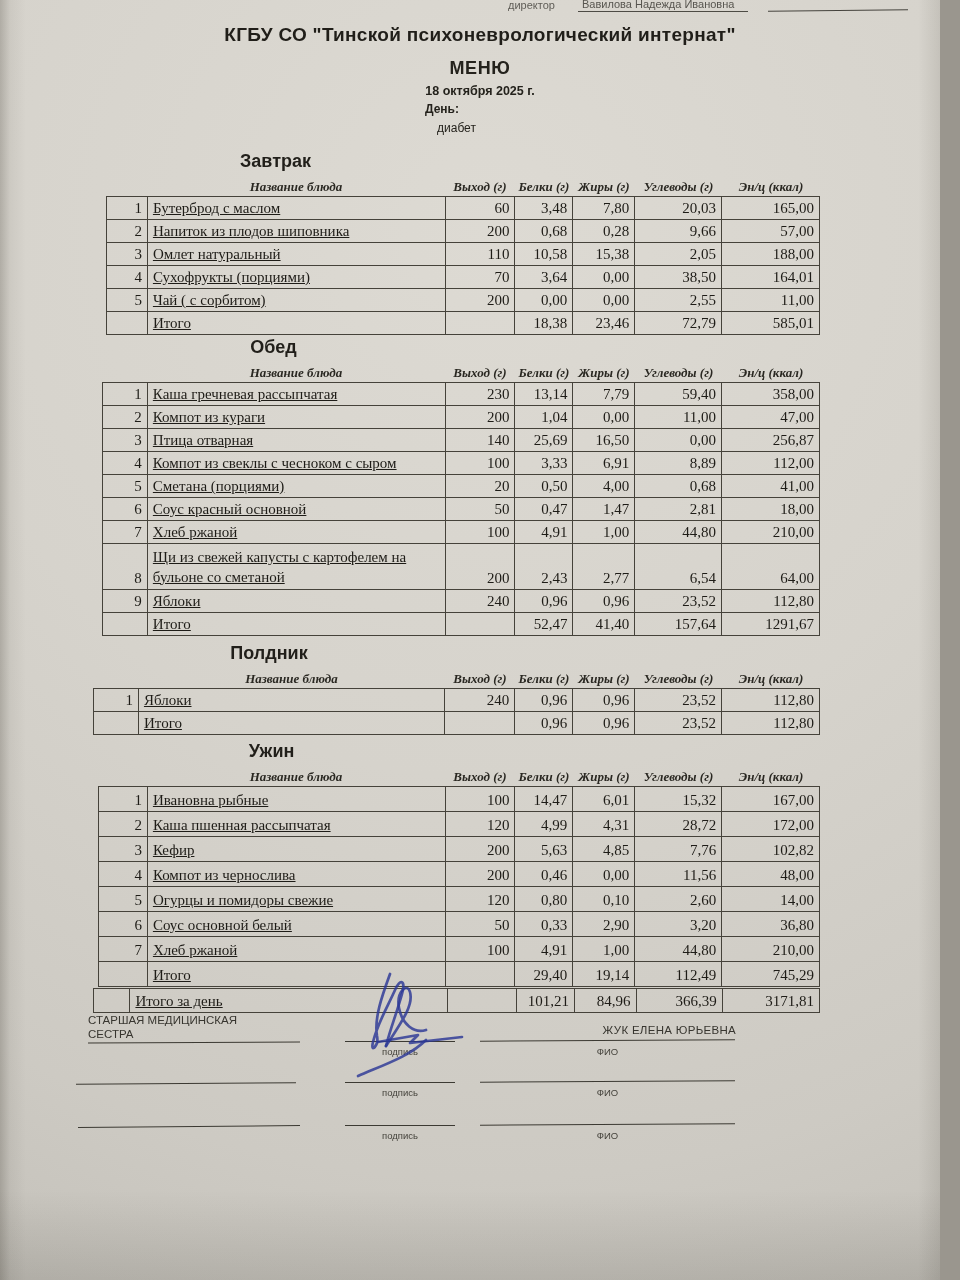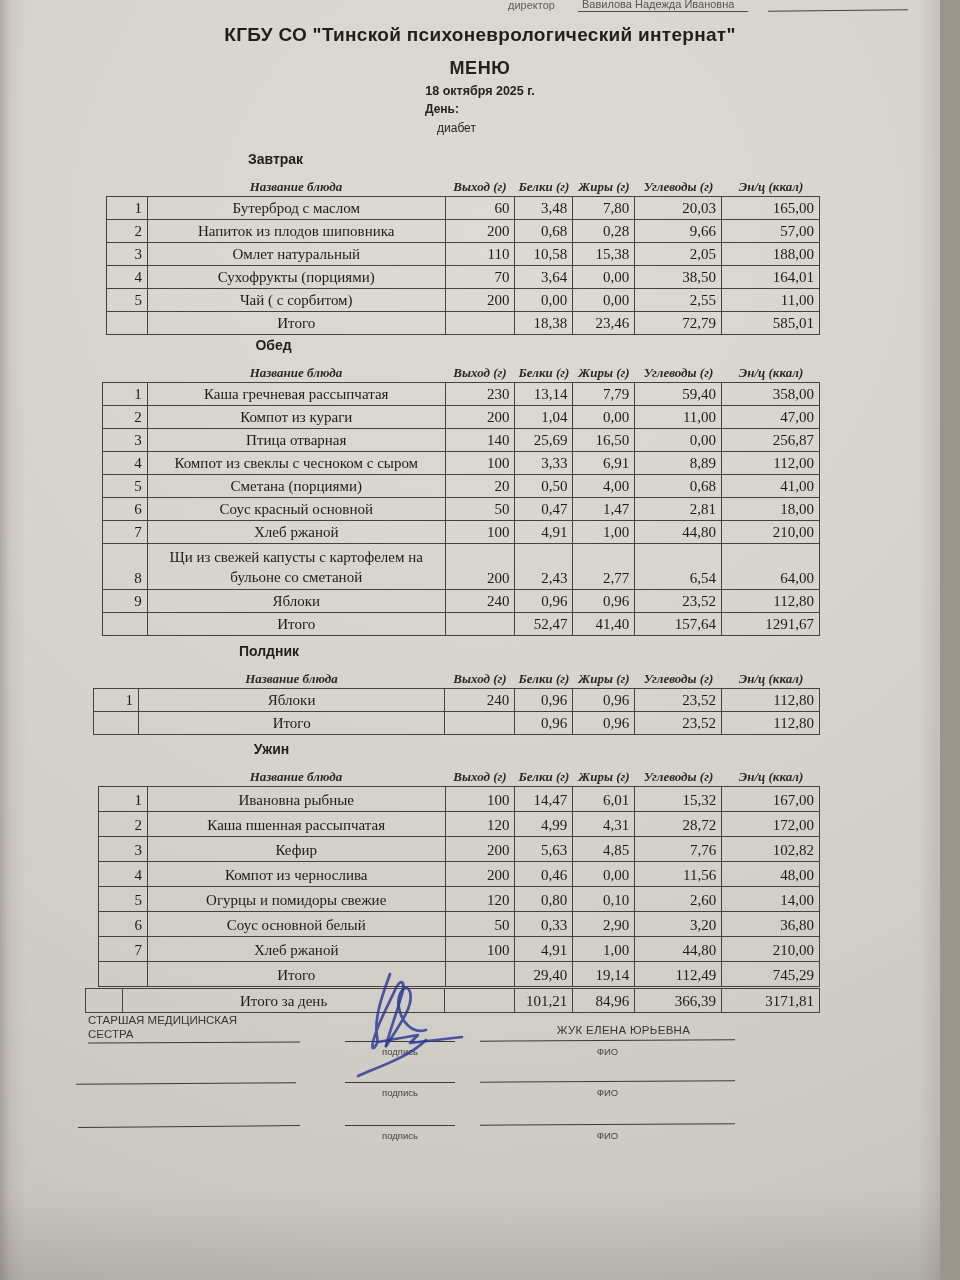--- a/index.html
+++ b/index.html
@@ -34,40 +34,40 @@
     font-weight:bold;font-size:19px;letter-spacing:.3px;color:#201e19;}
   .menu-title{position:absolute;top:58px;left:0;width:960px;text-align:center;
     font-weight:bold;font-size:18px;letter-spacing:.6px;}
   .menu-date{position:absolute;top:84px;left:0;width:960px;text-align:center;
     font-weight:bold;font-size:12.5px;}
   .day-label{position:absolute;top:102px;left:425px;font-weight:bold;font-size:12px;}
   .day-value{position:absolute;top:121px;left:437px;font-size:12px;}
 
   
   .sec{position:absolute;}
-  .sec .heading{font-weight:bold;font-size:14px;height:16px;text-align:center;color:#211f1a;}
+  .sec .heading{font-weight:bold;font-size:18px;height:16px;text-align:center;color:#211f1a;}
   .colheads{display:flex;margin-top:12px;height:15px;
     font-family:"Liberation Serif",serif;font-style:italic;font-weight:bold;
     font-size:13px;color:#2a2822;}
   .colheads span{display:block;flex:none;text-align:center;white-space:nowrap;overflow:visible;}
   table.menu{border-collapse:collapse;table-layout:fixed;margin-top:2px;
     font-family:"Liberation Serif",serif;font-size:15px;color:#1e1c17;}
   table.menu td{border:1.5px solid #45423a;padding:0 5px 2px 5px;vertical-align:bottom;
     white-space:nowrap;overflow:hidden;}
   table.menu tr{height:23px;}
   table.menu tr.tall{height:46px;}
   table.menu tr.tall td.dish{white-space:normal;line-height:1.3;padding-top:2px;}
   #sec-dinner table.menu tr{height:25px;}
   td.num,td.val{text-align:right;}
-  td.dish{text-align:center;}
+  td.dish{text-align:left;text-decoration:underline;}
 
   
   .position-label{position:absolute;left:88px;top:1013px;width:180px;
     font-size:11.5px;line-height:14px;color:#37352f;}
-  .fio-value{position:absolute;left:496px;top:1024px;width:255px;text-align:center;
+  .fio-value{position:absolute;left:481px;top:1024px;width:255px;text-align:right;
     font-size:11.5px;color:#37352f;letter-spacing:.3px;}
   .sig-line{position:absolute;border-top:1.6px solid #3c3a33;}
   .sig-caption{position:absolute;font-size:9.5px;color:#45433c;text-align:center;}
 
   .signature-svg{position:absolute;left:328px;top:962px;width:150px;height:170px;}
   .signature-svg path{fill:none;stroke:#2c3896;stroke-width:2.7;
     stroke-linecap:round;stroke-linejoin:round;opacity:.82;}
 </style>
 </head>
 <body>
@@ -427,21 +427,21 @@
               <td class="val" data-interactable="false">112,49</td>
               <td class="val" data-interactable="false">745,29</td>
             </tr>
           </tbody>
         </table>
       </div>
   </div>
 
   <div class="sec" id="sec-daytotal" style="top:988px;left:85px;width:735px;" data-interactable="false">
     <div id="day-total-mount" data-interactable="false">
-        <table class="menu" data-interactable="false" style="margin-top: 0px;">
+        <table class="menu" data-interactable="false" style="margin-top: 0px; margin-left: 8px;">
           <colgroup data-interactable="false">
             <col data-interactable="false" style="width: 37px;">
             <col data-interactable="false" style="width: 323px;">
             <col data-interactable="false" style="width: 70px;">
             <col data-interactable="false" style="width: 58px;">
             <col data-interactable="false" style="width: 62px;">
             <col data-interactable="false" style="width: 87px;">
             <col data-interactable="false" style="width: 98px;">
           </colgroup>
           <tbody data-interactable="false">

